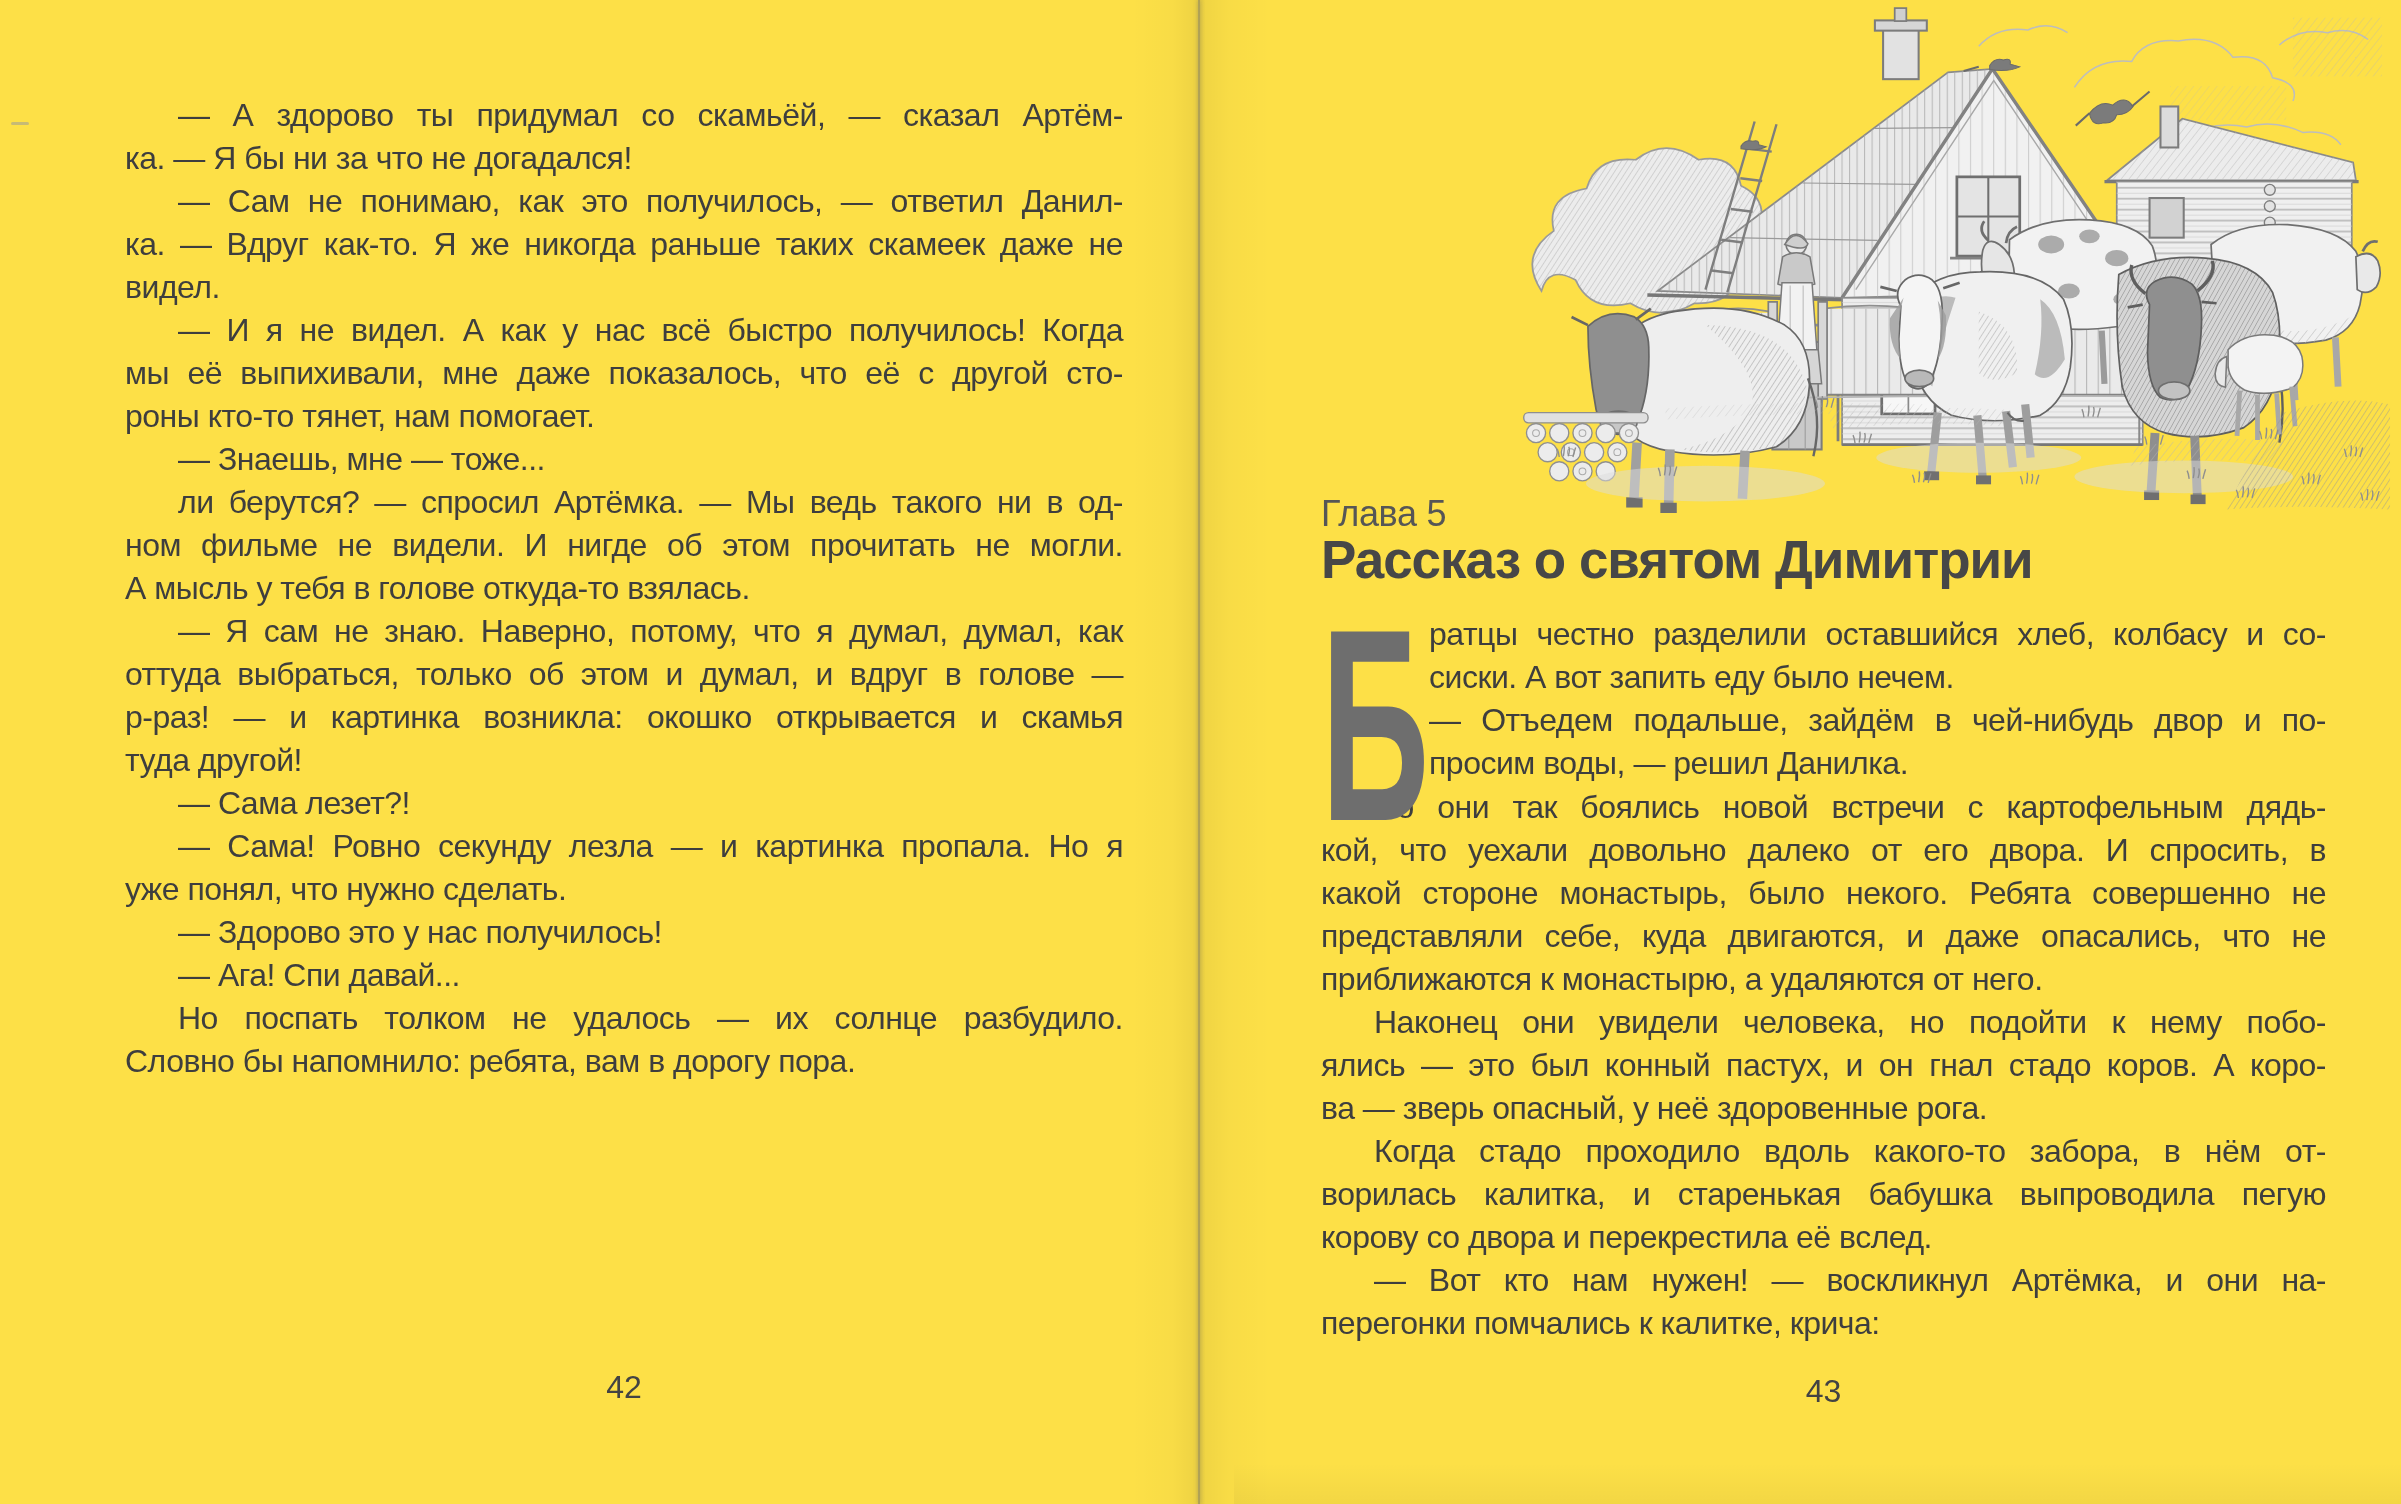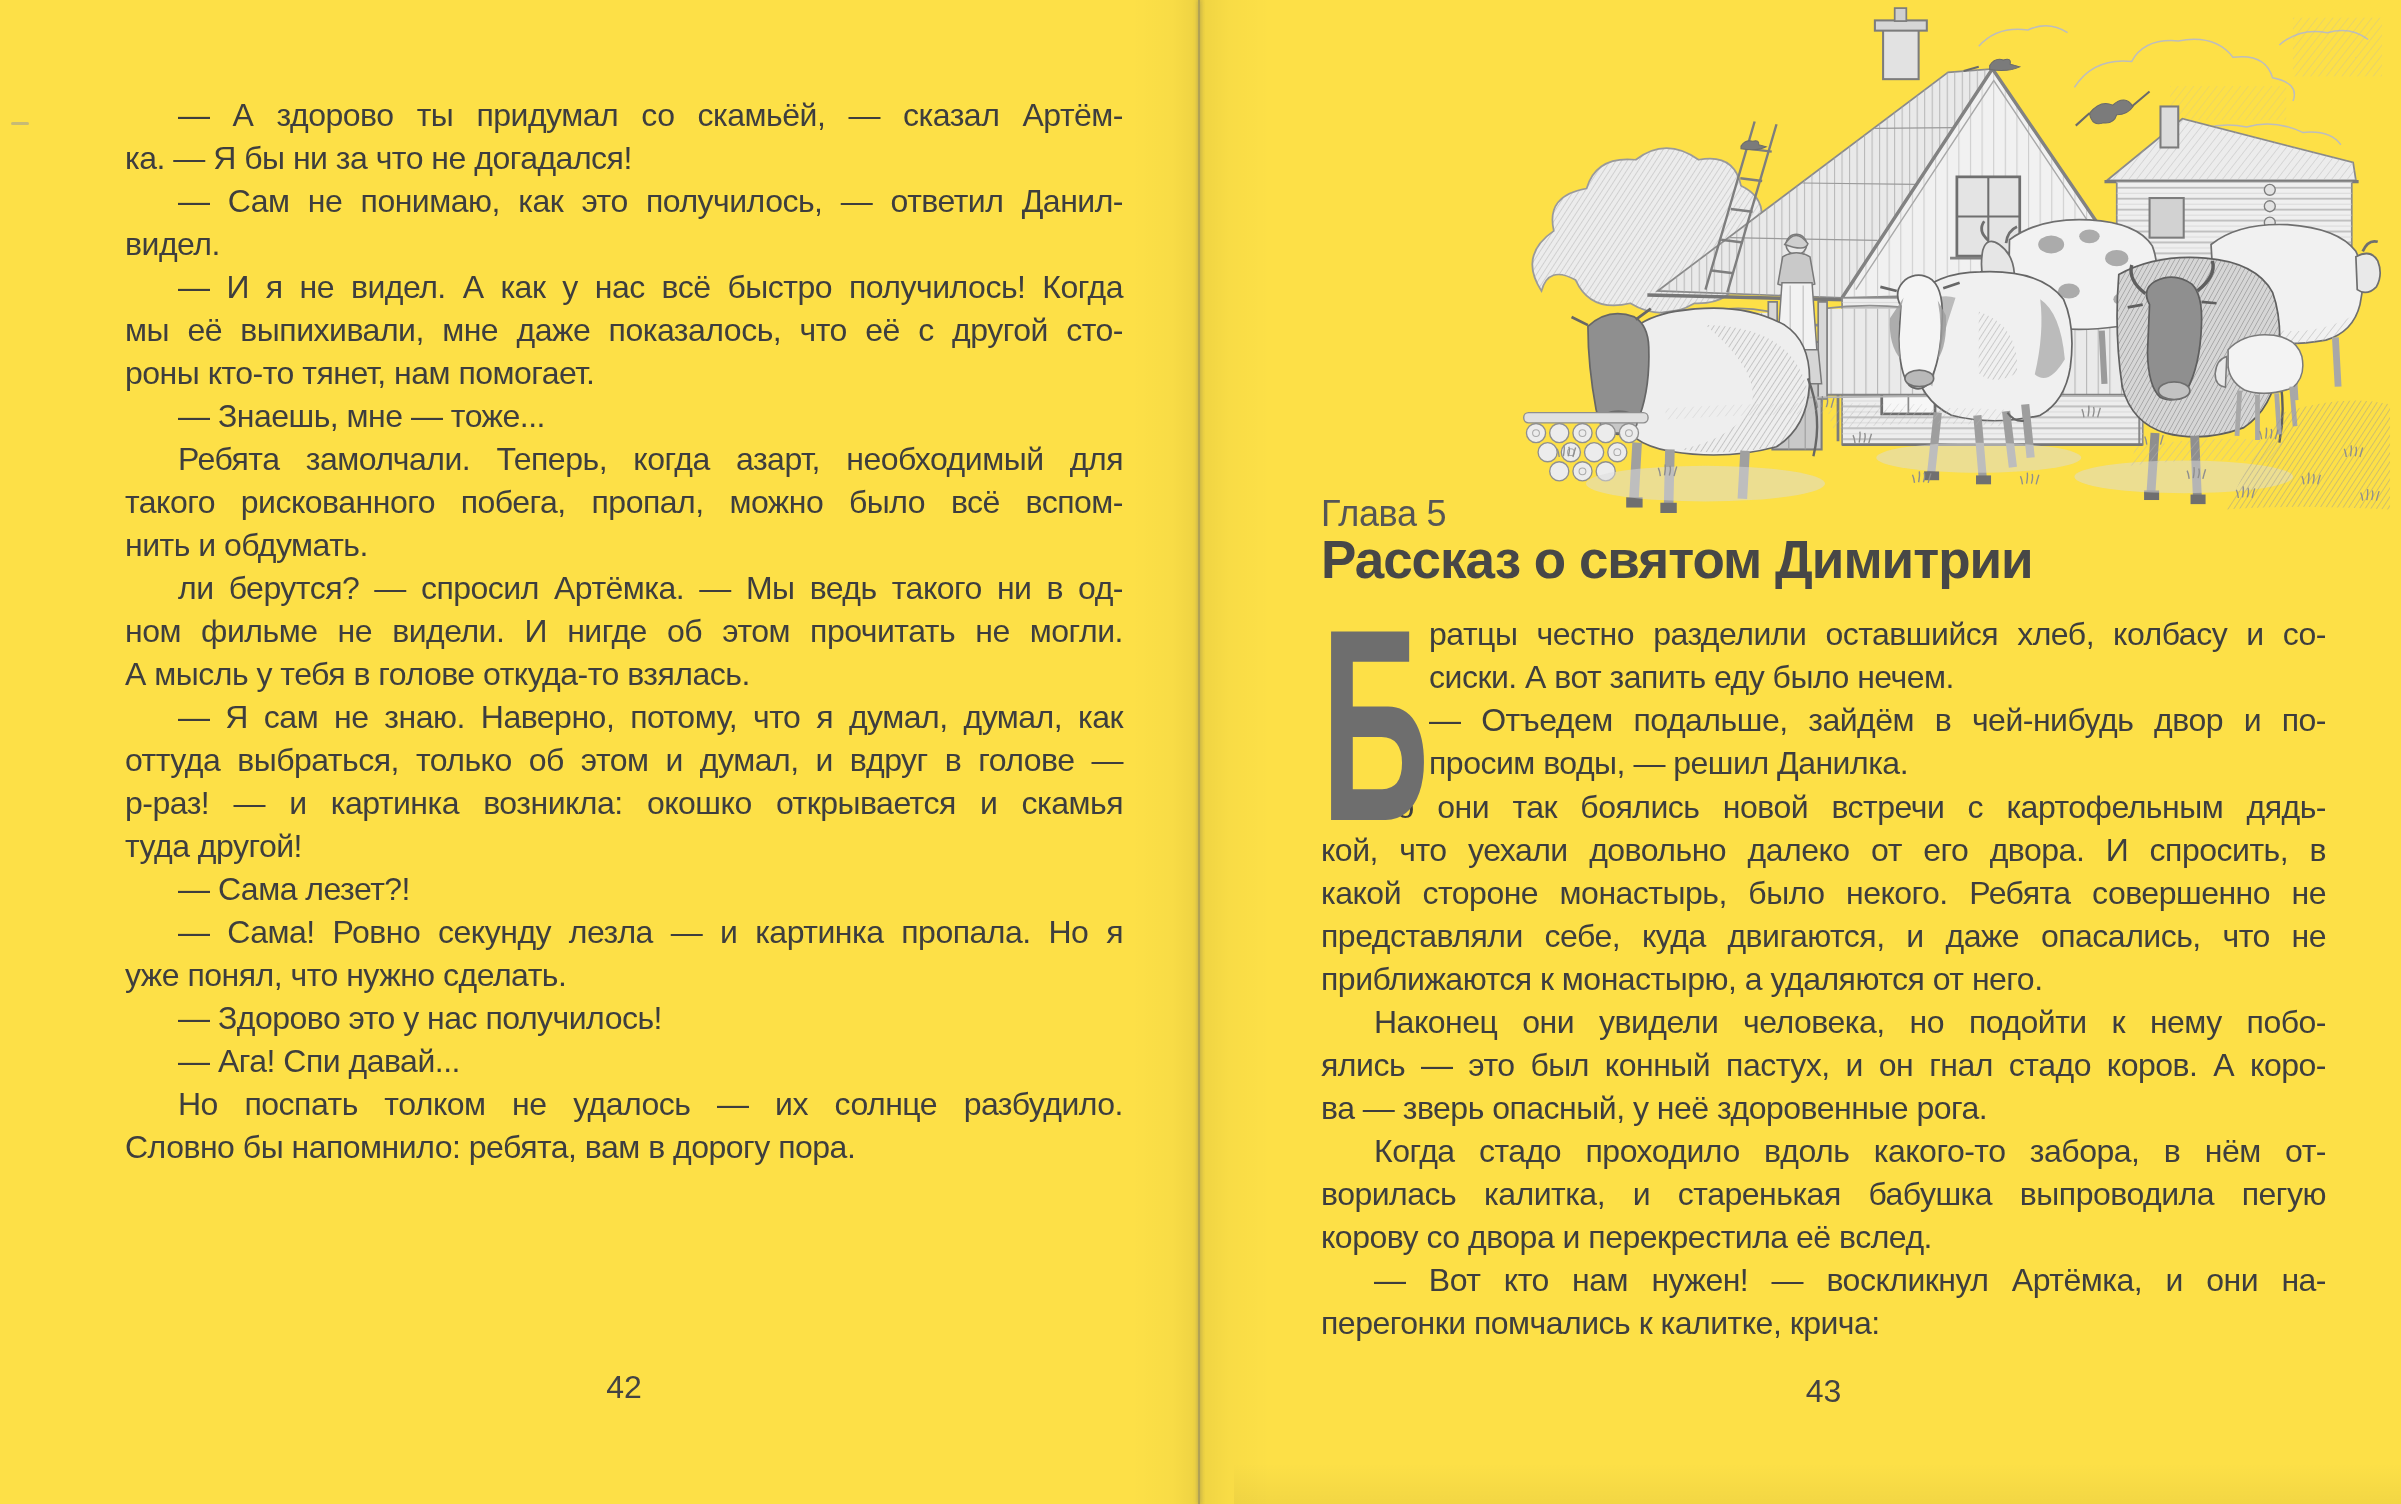--- a/index.html
+++ b/index.html
@@ -79,34 +79,30 @@
 <div class="spread">
 
   <div>
     <div class="textcol lp-text">
       <div class="para indent">
           <div class="line">— А здорово ты придумал со скамьёй, — сказал Артём-</div>
           <div class="line para-last">ка. — Я бы ни за что не догадался!</div>
         </div>
       <div class="para indent">
           <div class="line">— Сам не понимаю, как это получилось, — ответил Данил-</div>
+          <div class="line">ка. — Вдруг как-то. Я же никогда раньше таких скамеек даже не</div>
           <div class="line para-last">видел.</div>
         </div>
       <div class="para indent">
           <div class="line">— И я не видел. А как у нас всё быстро получилось! Когда</div>
           <div class="line">мы её выпихивали, мне даже показалось, что её с другой сто-</div>
           <div class="line para-last">роны кто-то тянет, нам помогает.</div>
         </div>
       <div class="para indent">
           <div class="line para-last">— Знаешь, мне — тоже...</div>
-        </div>
-      <div class="para indent">
-          <div class="line">Ребята замолчали. Теперь, когда азарт, необходимый для</div>
-          <div class="line">такого рискованного побега, пропал, можно было всё вспом-</div>
-          <div class="line para-last">нить и обдумать.</div>
         </div>
       <div class="para indent">
           <div class="line">ли берутся? — спросил Артёмка. — Мы ведь такого ни в од-</div>
           <div class="line">ном фильме не видели. И нигде об этом прочитать не могли.</div>
           <div class="line para-last">А мысль у тебя в голове откуда-то взялась.</div>
         </div>
       <div class="para indent">
           <div class="line">— Я сам не знаю. Наверно, потому, что я думал, думал, как</div>
           <div class="line">оттуда выбраться, только об этом и думал, и вдруг в голове —</div>
           <div class="line">р-раз! — и картинка возникла: окошко открывается и скамья</div>

